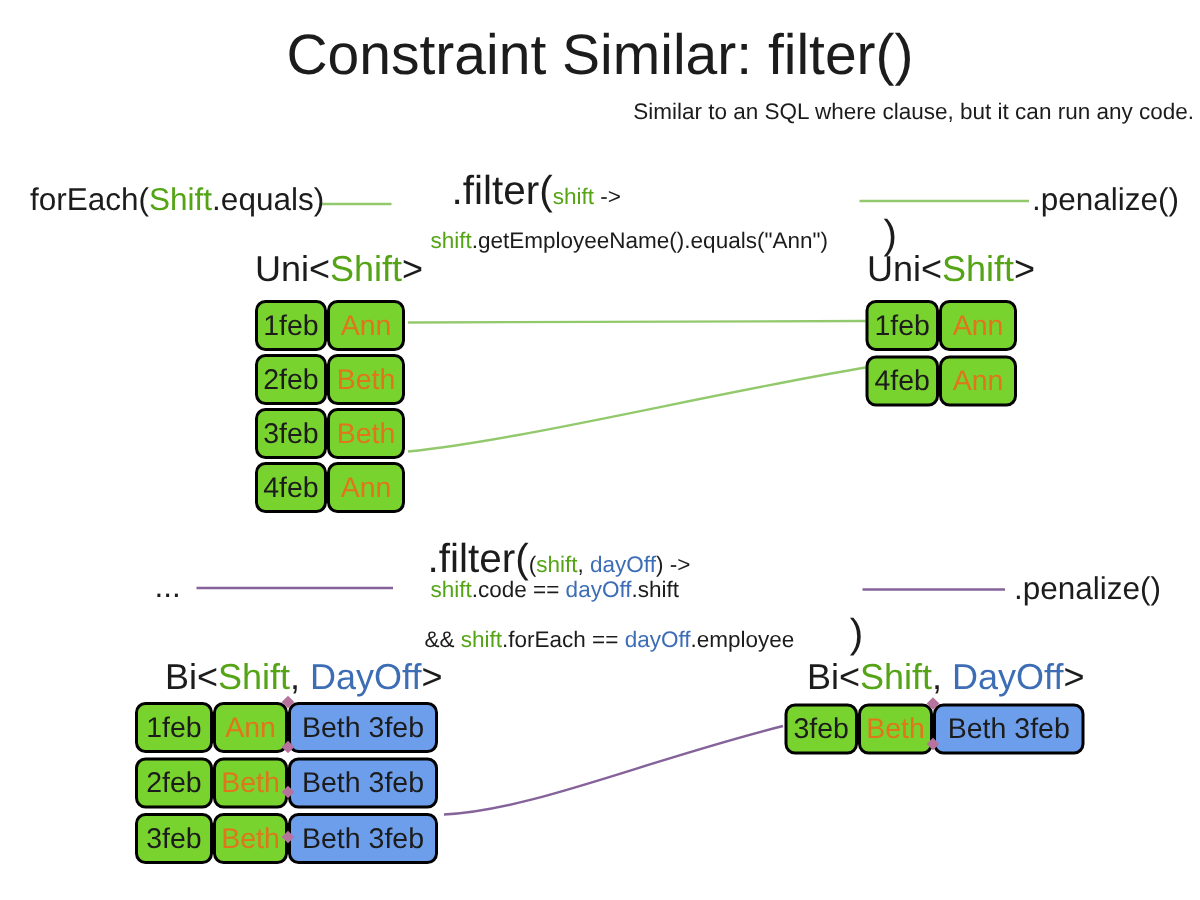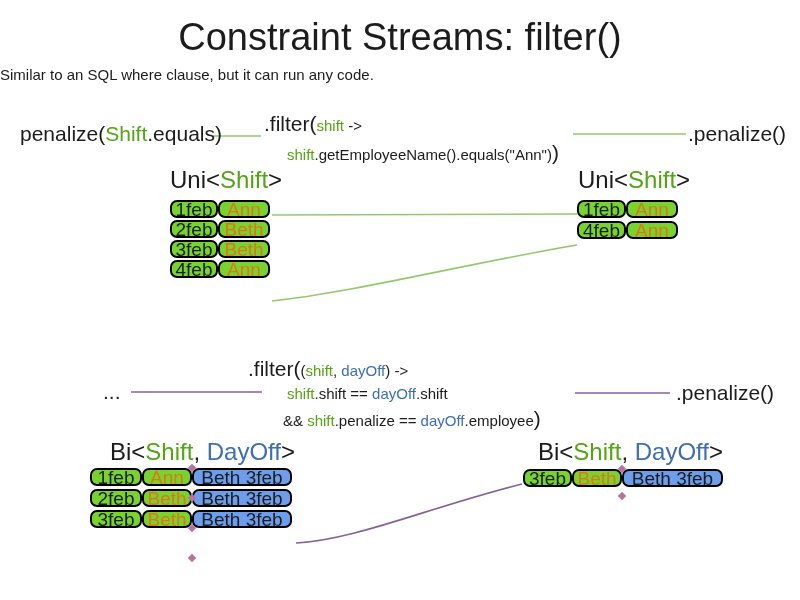--- a/index.html
+++ b/index.html
@@ -5,35 +5,35 @@
   * { margin:0; padding:0; box-sizing:border-box; }
   html,body { width:800px; height:600px; }
   body {
     position:relative; overflow:hidden; background:#ffffff;
     font-family:"Liberation Sans", sans-serif; color:var(--ink,#1c1c1c);
   }
   .abs { position:absolute; z-index:1; }
   #lines { position:absolute; left:0; top:0; width:800px; height:600px; z-index:0; }
 
   .title { width:800px; text-align:center; top:16px; left:0; font-size:38px; font-weight:400; letter-spacing:0; }
-  .subtitle { width:796px; text-align:left; top:66px; left:0; font-size:15px; }
+  .subtitle { width:796px; text-align:right; top:66px; left:0; font-size:15px; }
 
   .code-big { font-size:21px; white-space:nowrap; }
   .code-small { font-size:15px; white-space:nowrap; }
-  .big { font-size:21px; }
+  .big { font-size:27px;margin-left:37px; }
   .tok-green { color:var(--green-text,#54a415); }
   .tok-blue  { color:var(--blue-text,#3d6eb5); }
 
   .label { font-size:24px; white-space:nowrap; }
 
   .trow { display:flex; }
   .gap2 .trow { margin-bottom:2px; }
   .gap3 .trow { margin-bottom:3px; }
   .box {
-    height:18px; display:flex; align-items:center; justify-content:center;
+    height:34px; display:flex; align-items:center; justify-content:center;
     border:2px solid #000; border-radius:7px; font-size:19px; line-height:1;
     white-space:nowrap;
   }
   .box.green { background:var(--green-fill,#79d32f); }
   .box.blue  { background:var(--blue-fill,#6d9eeb); }
   .orange { color:var(--orange-text,#e0751c); }
 
   .w48{width:48px}.w52{width:52px}.w50{width:50px}.w49{width:49px}.w100{width:100px}.w101{width:101px}
 
   .diamond {
@@ -50,24 +50,24 @@
 <svg id="lines" viewBox="0 0 800 600">
   <path class="line-green" d="M213,136 L261,136"></path>
   <path class="line-green" d="M573,134 L686,134"></path>
   <path class="line-green" d="M272,215 L577,214"></path>
   <path class="line-green" d="M272,301 C350,293 470,263 577,245"></path>
   <path class="line-purple" d="M131,392 L262,392"></path>
   <path class="line-purple" d="M575,393 L670,393"></path>
   <path class="line-purple" d="M296,543 C355,540 430,507 522,484"></path>
 </svg>
 
-<h1 class="abs title">Constraint Streams: filter()</h1>
+<h1 class="abs title">Constraint Similar: filter()</h1>
 <div class="abs subtitle">Similar to an SQL where clause, but it can run any code.</div>
 
-<div class="abs code-big" style="left:20px; top:122px;"><span>penalize(</span><span class="tok-green">Shift</span><span>.equals)</span></div>
+<div class="abs code-big" style="left:20px; top:122px;"><span>forEach(</span><span class="tok-green">Shift</span><span>.equals)</span></div>
 
 <div class="abs code-small" style="left:264px; top:112px;"><span class="big">.filter(</span><span class="tok-green">shift</span><span> -&gt;</span></div>
 
 <div class="abs code-small" style="left:287px; top:141px;"><span class="tok-green">shift</span><span>.getEmployeeName().equals("Ann")</span><span class="big">)</span></div>
 
 <div class="abs code-big" style="left:688px; top:122px;">.penalize()</div>
 
 <div class="abs label" style="left:170px; top:166px;"><span>Uni&lt;</span><span class="tok-green">Shift</span><span>&gt;</span></div>
 
 <div class="abs label" style="left:578px; top:166px;"><span>Uni&lt;</span><span class="tok-green">Shift</span><span>&gt;</span></div>
@@ -99,23 +99,23 @@
   <div class="trow">
     <div class="box green w49">4feb</div>
     <div class="box green w52 orange">Ann</div>
   </div>
 </div>
 
 <div class="abs code-big" style="left:103px; top:380px;">...</div>
 
 <div class="abs code-small" style="left:248px; top:357px;"><span class="big">.filter(</span><span>(</span><span class="tok-green">shift</span><span>, </span><span class="tok-blue">dayOff</span><span>) -&gt;</span></div>
 
-<div class="abs code-small" style="left:287px; top:385px;"><span class="tok-green">shift</span><span>.shift == </span><span class="tok-blue">dayOff</span><span>.shift</span></div>
+<div class="abs code-small" style="left:287px; top:385px;"><span class="tok-green">shift</span><span>.code == </span><span class="tok-blue">dayOff</span><span>.shift</span></div>
 
-<div class="abs code-small" style="left:283px; top:407px;"><span>&amp;&amp; </span><span class="tok-green">shift</span><span>.penalize == </span><span class="tok-blue">dayOff</span><span>.employee</span><span class="big">)</span></div>
+<div class="abs code-small" style="left:283px; top:407px;"><span>&amp;&amp; </span><span class="tok-green">shift</span><span>.forEach == </span><span class="tok-blue">dayOff</span><span>.employee</span><span class="big">)</span></div>
 
 <div class="abs code-big" style="left:676px; top:381px;">.penalize()</div>
 
 <div class="abs label" style="left:110px; top:438px;"><span>Bi&lt;</span><span class="tok-green">Shift</span><span>, </span><span class="tok-blue">DayOff</span><span>&gt;</span></div>
 
 <div class="abs label" style="left:538px; top:438px;"><span>Bi&lt;</span><span class="tok-green">Shift</span><span>, </span><span class="tok-blue">DayOff</span><span>&gt;</span></div>
 
 <div class="abs gap3" style="left:90px; top:468px;">
   <div class="trow">
     <div class="box green w52">1feb</div>

